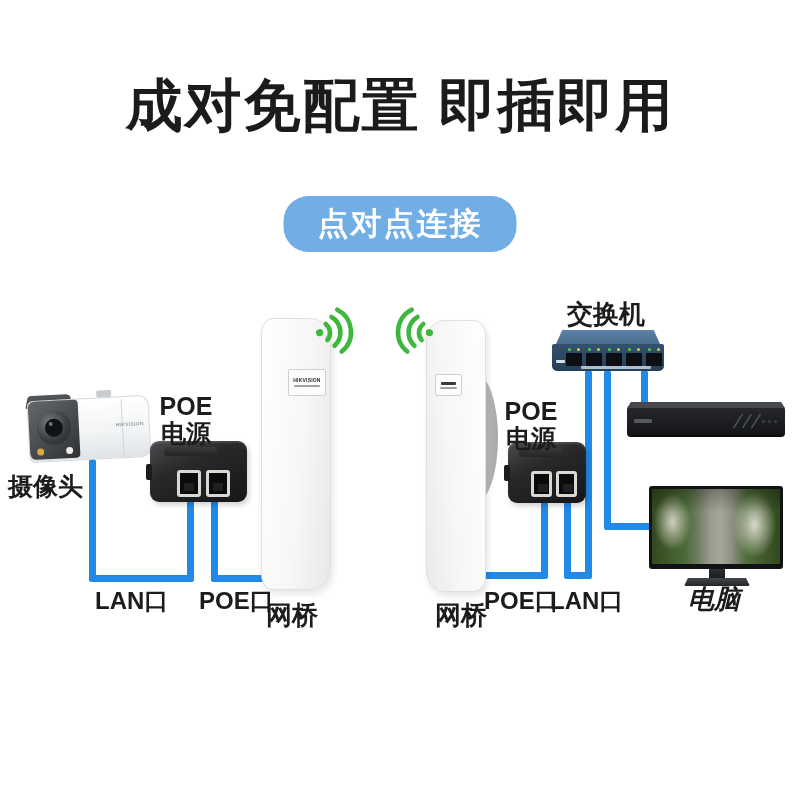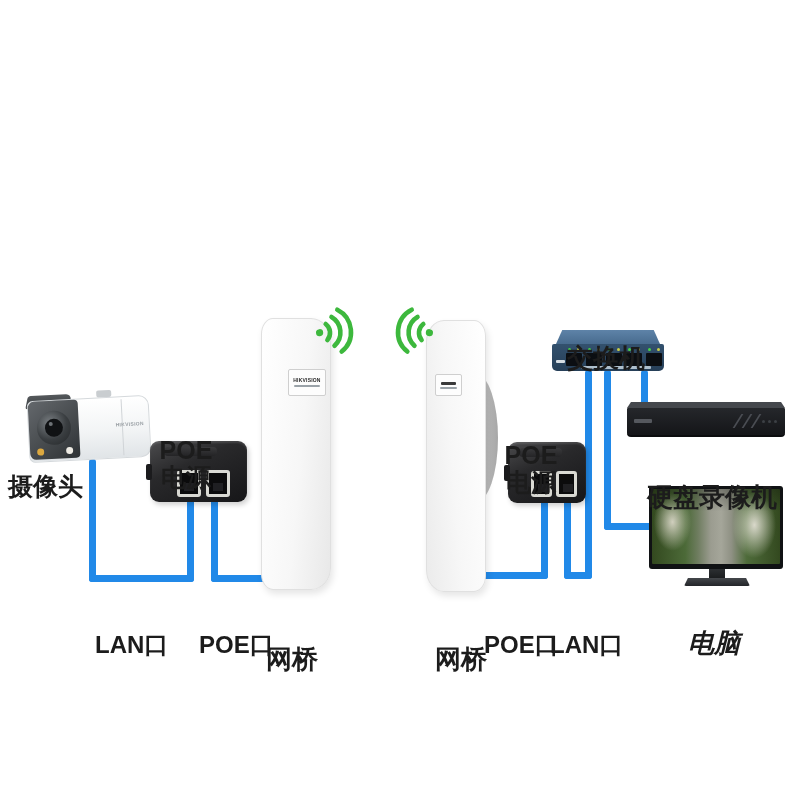--- a/index.html
+++ b/index.html
@@ -6,21 +6,21 @@
   .page{position:relative;width:800px;height:800px;background:#ffffff;overflow:hidden;
         font-family:"Liberation Sans","DejaVu Sans",sans-serif;color:#1a1a1a;}
   
   .title{position:absolute;left:0;top:68px;width:800px;text-align:center;
          font-size:57px;font-weight:900;letter-spacing:2px;color:#1b1b1b;white-space:nowrap;}
   .badge{position:absolute;left:50%;top:196px;transform:translateX(-50%);
          background:#72aee6;color:#ffffff;font-size:31px;font-weight:900;
          padding:7px 34px;border-radius:25px;letter-spacing:2px;white-space:nowrap;}
   
   .lbl{position:absolute;font-weight:900;color:#1c1c1c;z-index:6;white-space:nowrap;}
-  .lbl.c{text-align:center;margin-top:44px;}
+  .lbl.c{text-align:center;}
   .cable{position:absolute;background:#2189e8;border-radius:3px;z-index:1;}
   
   .camera{position:absolute;left:26px;top:391px;width:126px;height:74px;transform:rotate(-3deg);z-index:2;}
   .cam-mount{position:absolute;left:72px;top:0;width:15px;height:7px;background:#c9cdd0;border-radius:2px;}
   .cam-hood{position:absolute;left:2px;top:2px;width:44px;height:13px;background:linear-gradient(180deg,#55595c,#3a3e41);
             border-radius:3px 6px 2px 2px;transform:skewX(-14deg);}
   .cam-body{position:absolute;left:2px;top:7px;width:120px;height:60px;
             background:linear-gradient(180deg,#ffffff 0%,#f2f4f5 55%,#e0e4e7 100%);
             border:1px solid #d5d9dc;border-radius:6px 10px 10px 6px;}
   .cam-backline{position:absolute;right:26px;top:2px;width:1px;height:56px;background:#d0d4d7;}
@@ -96,20 +96,22 @@
       linear-gradient(90deg,#33491f 0%,#4c6a38 26%,#6f7d60 36%,#9b9c90 46%,#a5a69a 54%,#8f9184 62%,#4e6b3a 74%,#33491f 100%);}
   .mon-neck{margin:0 auto;width:16px;height:9px;background:linear-gradient(#2c2f32,#1b1d1f);}
   .mon-base{margin:0 auto;width:66px;height:8px;background:linear-gradient(#44474b,#232529);
             clip-path:polygon(6% 0,94% 0,100% 100%,0 100%);border-radius:2px;}
 </style>
 </head>
 <body>
 
 <div class="page">
 
+  <div class="title">成对免配置 即插即用</div>
+  <div class="badge">点对点连接</div>
 
   <div class="cable" style="left:89px;top:459px;width:7px;height:123px;"></div>
   <div class="cable" style="left:89px;top:575px;width:105px;height:7px;"></div>
   <div class="cable" style="left:187px;top:498px;width:7px;height:84px;"></div>
   <div class="cable" style="left:211px;top:498px;width:7px;height:84px;"></div>
   <div class="cable" style="left:211px;top:575px;width:56px;height:7px;"></div>
   <div class="cable" style="left:478px;top:572px;width:70px;height:7px;"></div>
   <div class="cable" style="left:541px;top:500px;width:7px;height:79px;"></div>
   <div class="cable" style="left:564px;top:500px;width:7px;height:79px;"></div>
   <div class="cable" style="left:564px;top:572px;width:28px;height:7px;"></div>
@@ -236,21 +238,20 @@
     <div class="nvr-front">
       <div class="nvr-brand"></div>
       <span class="nvr-slash" style="right:46px;"></span>
       <span class="nvr-slash" style="right:37px;"></span>
       <span class="nvr-slash" style="right:28px;"></span>
       <span class="nvr-dot" style="right:20px;"></span>
       <span class="nvr-dot" style="right:14px;"></span>
       <span class="nvr-dot" style="right:8px;"></span>
     </div>
   </div>
-  <div class="lbl c" style="left:627px;top:436px;width:170px;font-size:26px;">硬盘录像机</div>
 
   <div class="monitor">
     <div class="mon-frame">
       <div class="mon-screen"></div>
     </div>
     <div class="mon-neck"></div>
     <div class="mon-base"></div>
   </div>
   <div class="lbl c" style="left:674px;top:582px;width:80px;font-size:26px;font-style:italic;">电脑</div>
 

